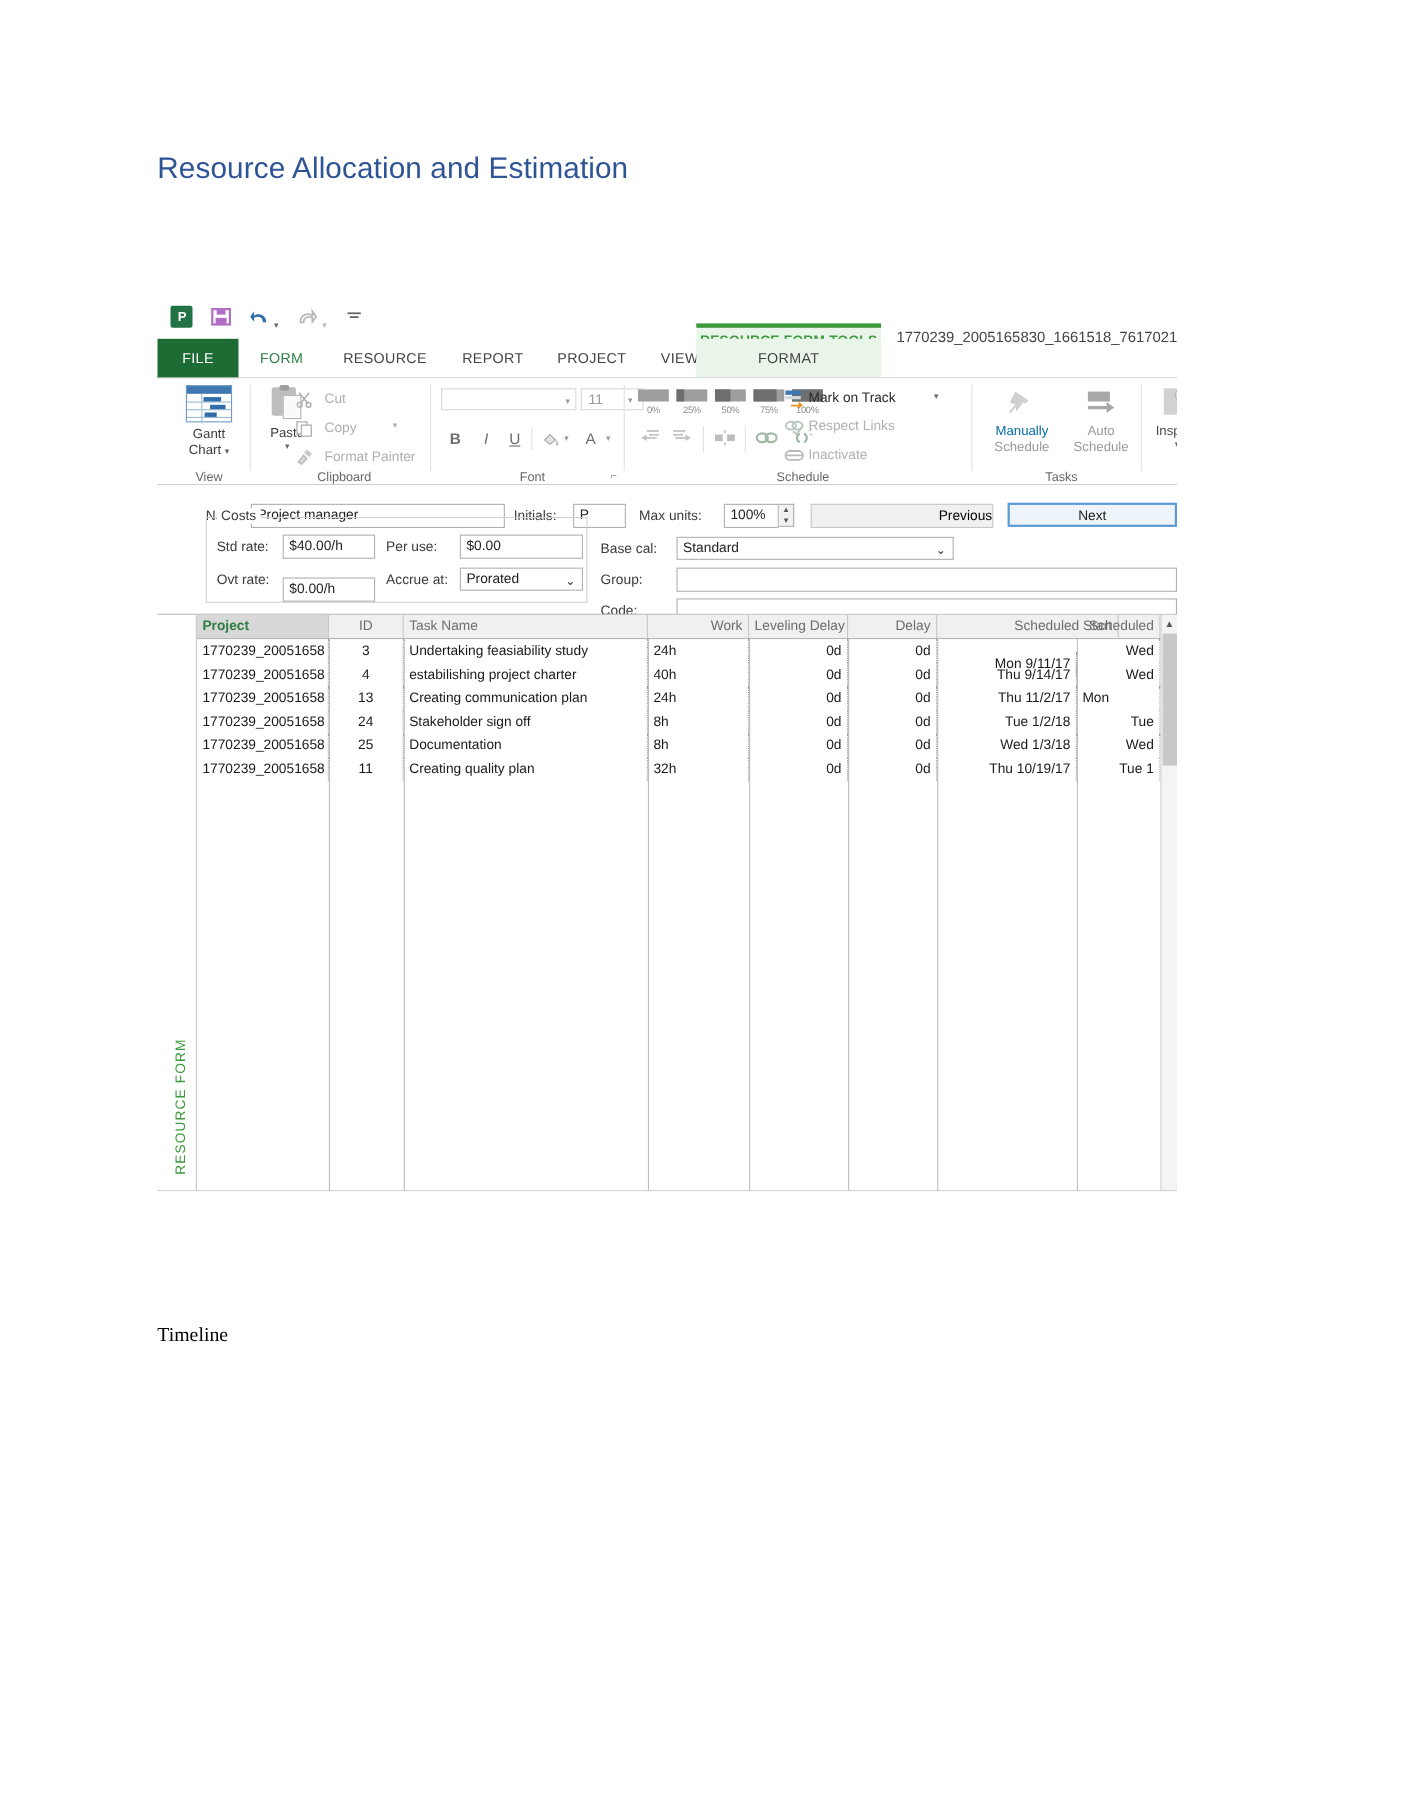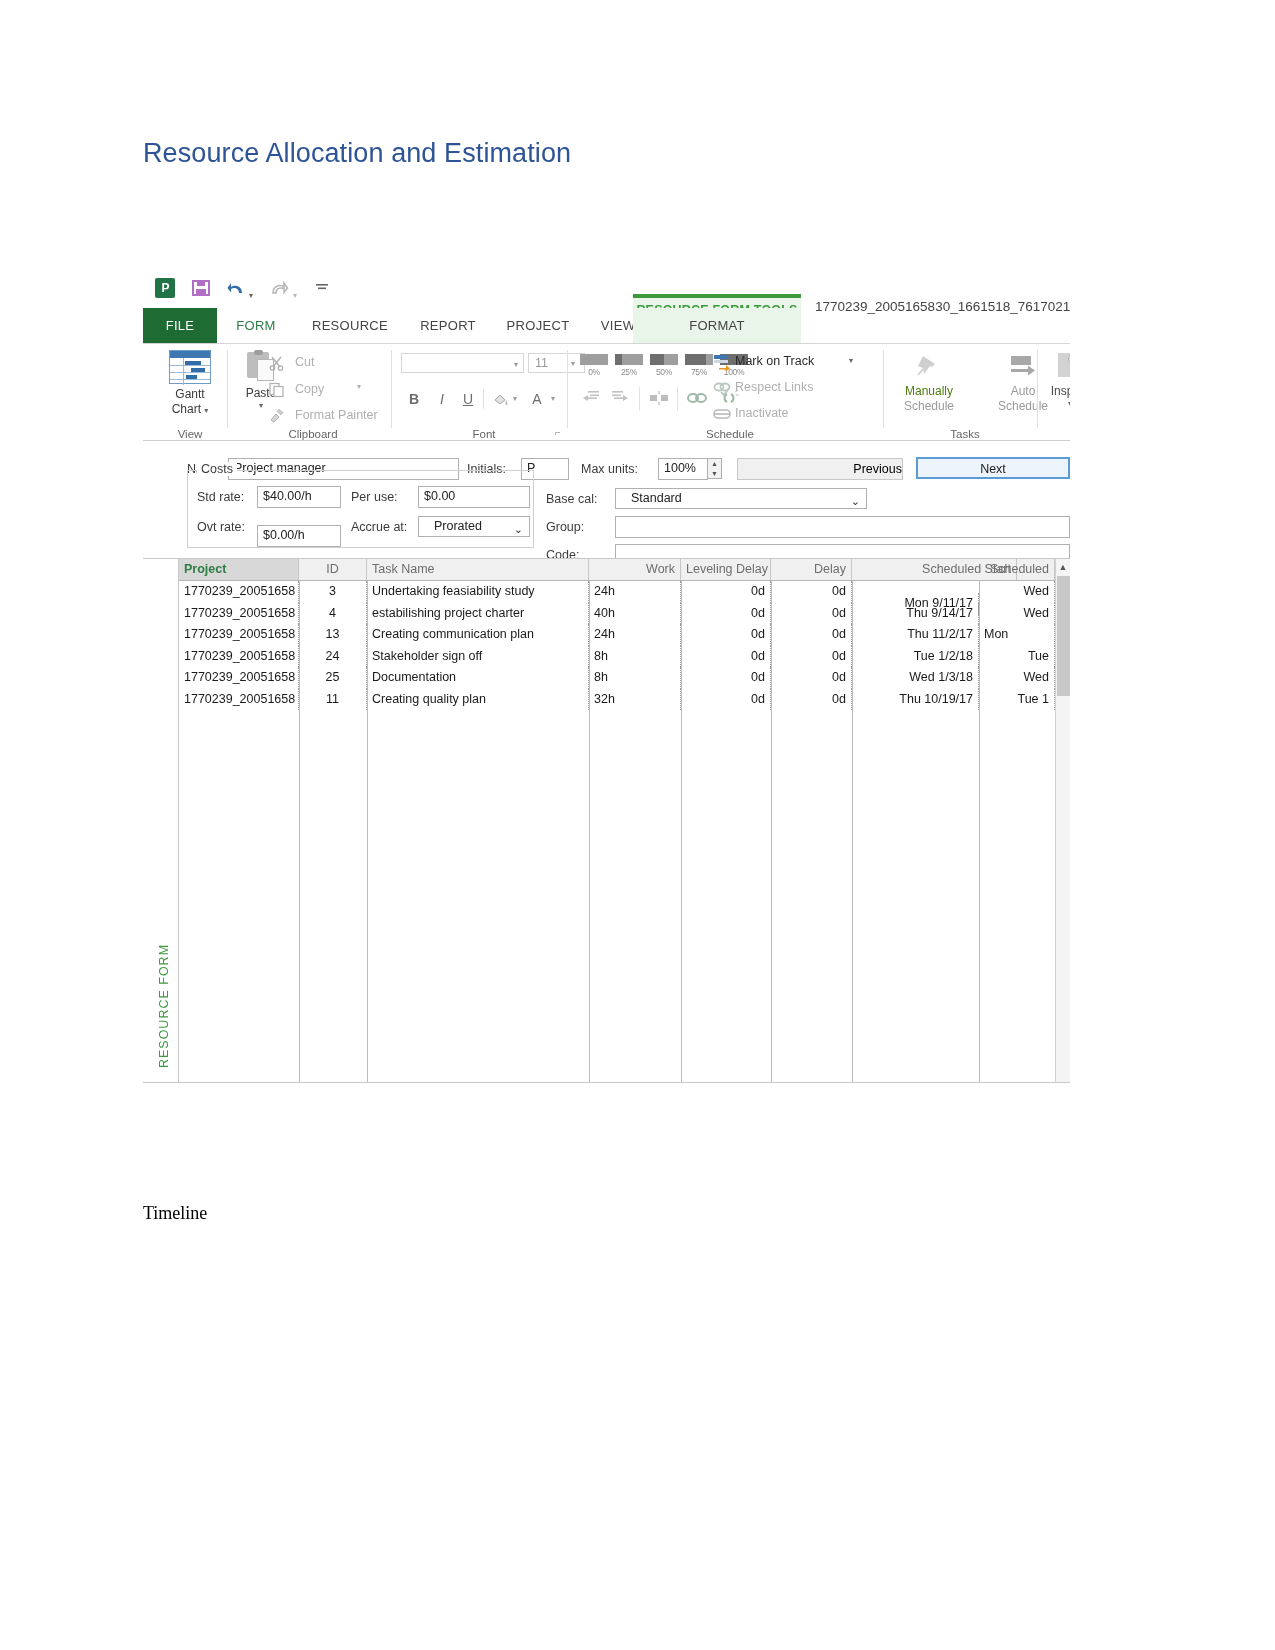--- a/index.html
+++ b/index.html
@@ -174,21 +174,21 @@
   }
   .spinner span { display:block; height:9.5px; font-size:7px; text-align:center; color:#555; line-height:9px; }
   .btn-nav {
     position:absolute; height:22px; border:1px solid #c8c8c8; background:#f0f0f0;
     font-size:12.5px; text-align:center; line-height:20px;
   }
   .btn-prev { color:#000000;text-align:right; }
   .btn-next { color:#222; border:2px solid #5b9bd5; background:#eef4fb; }
   .sel-box {
     position:absolute; border:1px solid #b0b0b0; background:#fff; height:21px;
-    font-size:12.5px; color:#222; padding-left:15px; line-height:19px;
+    font-size:12.5px; color:#222; padding-left:5px; line-height:19px;
   }
   .sel-caret { position:absolute; right:6px; top:3px; font-size:11px; color:#333; }
 
   
   .side-label {
     position:absolute; left:-44px; top:440px; width:130px;
     transform:rotate(-90deg);
     font-size:12.5px; color:#3c9a3c; letter-spacing:1px; text-align:center;
   }
   .side-rail { position:absolute; left:0; top:287px; width:36px; height:524px; background:#fff; }
@@ -460,25 +460,25 @@
     <div class="grp-sep" style="left:740px"></div>
     <div class="grp-label" style="left:434px; width:306px">Schedule</div>
 
     <div class="btn-tasks" style="left:750px; width:72px">
       <div class="tgl-ico">
         <svg width="38" height="32" viewBox="0 0 38 32">
           <path d="M13 6 L25 14 L22 17 L20 16 L14 24 L13 18 L8 16 Z" fill="#cfcfcf"></path>
           <line x1="13.5" y1="18.5" x2="8" y2="25" stroke="#cfcfcf" stroke-width="1.8"></line>
         </svg>
       </div>
-      <div class="btn-label" style="color:#4d7c0f">Manually</div>
+      <div class="btn-label" style="color:#0369a1">Manually</div>
       <div class="btn-label" style="color:#9a9a9a">Schedule</div>
     </div>
 
-    <div class="btn-tasks" style="left:848px; width:64px">
+    <div class="btn-tasks" style="left:826px; width:64px">
       <div class="tgl-ico">
         <svg width="38" height="32" viewBox="0 0 38 32">
           <rect x="7" y="6" width="20" height="9" fill="#a8a8a8"></rect>
           <path d="M7 19 L24 19 L24 15.5 L31 20.5 L24 25.5 L24 22 L7 22 Z" fill="#a8a8a8"></path>
         </svg>
       </div>
       <div class="btn-label" style="color:#9a9a9a">Auto</div>
       <div class="btn-label" style="color:#9a9a9a">Schedule</div>
     </div>
 

